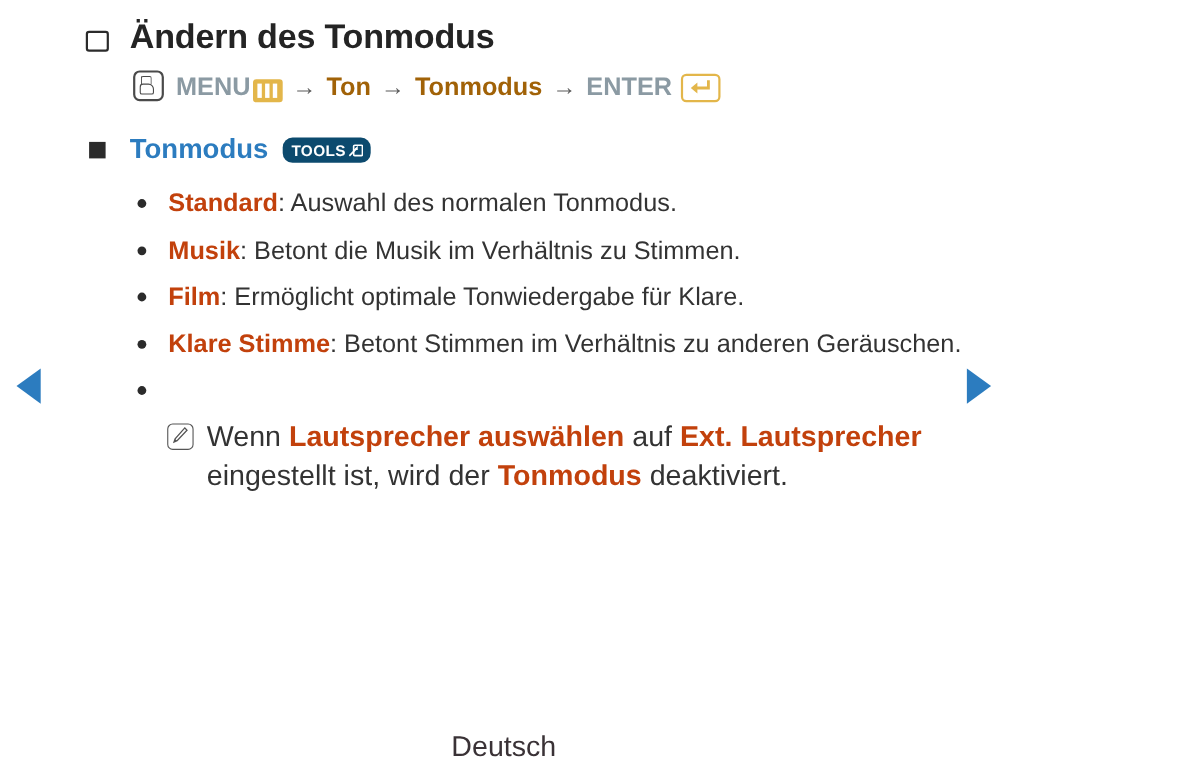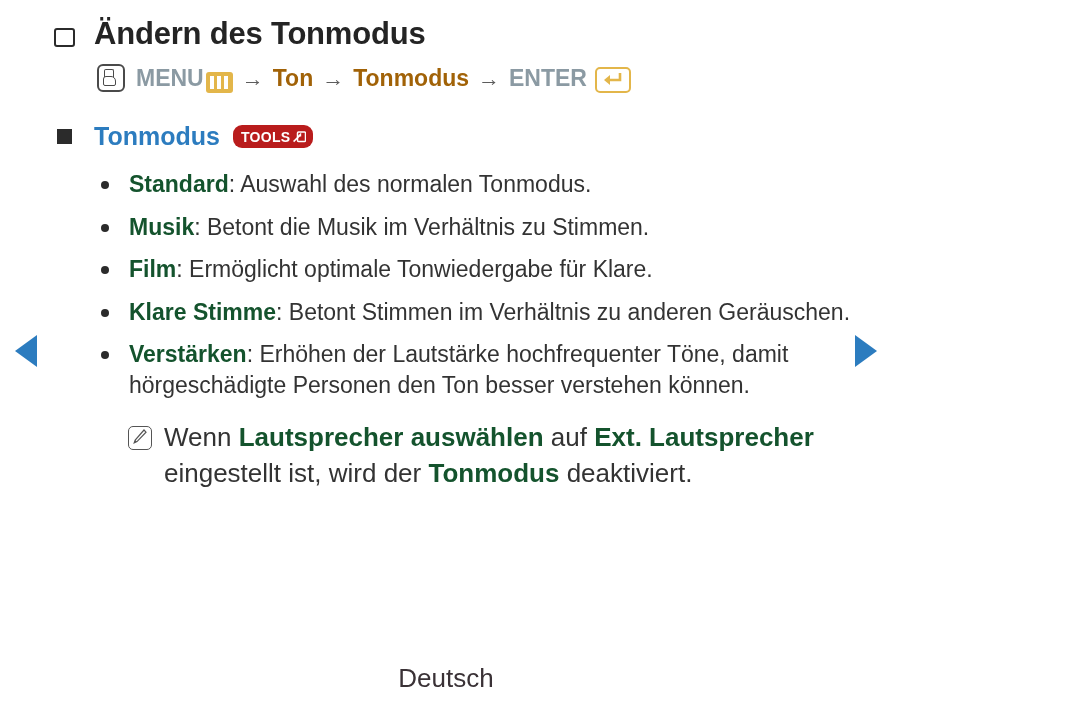--- a/index.html
+++ b/index.html
@@ -34,20 +34,21 @@
     border-left: 22px solid #2c7cbf;
   }
 
   
   .page {
     position: absolute;
     left: 0;
     top: 0;
     width: 892px;
     height: 705px;
+    padding-left: 24px;
   }
 
   
   .title-row {
     display: flex;
     align-items: center;
     margin: 16px 0 0 54px;
   }
   .title-bullet {
     width: 17px;
@@ -157,21 +158,21 @@
     flex: none;
   }
   .section-label {
     font-size: 25px;
     font-weight: bold;
     color: #2c7cbf;
   }
   .badge-tools {
     display: inline-flex;
     align-items: center;
-    background: #b91c1c;
+    background: #0c4a6e;
     border-radius: 9px;
     padding: 2px 7px 2px 8px;
     margin-left: 13px;
     height: 19px;
   }
   .badge-tools .bt-text {
     color: #ffffff;
     font-size: 14px;
     font-weight: bold;
     letter-spacing: 0.3px;
@@ -190,21 +191,21 @@
     color: #333333;
   }
   .li .dot {
     width: 8px; height: 8px;
     border-radius: 50%;
     background: #2b2b2b;
     flex: none;
     margin: 12px 20px 0 0;
   }
   .li .txt { max-width: 900px; }
-  .kw { color: #14532d; font-weight: bold; }
+  .kw { color: #c2410c; font-weight: bold; }
 
   
   .note {
     display: flex;
     align-items: flex-start;
     margin: 20px 0 12px 128px;
     font-size: 26px;
     line-height: 1.38;
     color: #333333;
   }
@@ -297,21 +298,20 @@
       <span class="txt"><span class="kw">Film</span><span>: </span><span>Ermöglicht optimale Tonwiedergabe für Klare.</span></span>
     </div>
 
     <div class="li">
       <span class="dot"></span>
       <span class="txt"><span class="kw">Klare Stimme</span><span>: </span><span>Betont Stimmen im Verhältnis zu anderen Geräuschen.</span></span>
     </div>
 
     <div class="li">
       <span class="dot"></span>
-      <span class="txt" style="max-width:740px"><span class="kw">Verstärken</span><span>: </span><span>Erhöhen der Lautstärke hochfrequenter Töne, damit hörgeschädigte Personen den Ton besser verstehen können.</span></span>
     </div>
 
   </div>
 
   <div class="note">
     <span class="icon-note">
       <svg width="16" height="16" viewBox="0 0 16 16">
         <path d="M12 1 L14 3.2 L5 12.6 L2.2 13.8 L3.2 11 Z" fill="none" stroke="#555" stroke-width="1.2"></path>
         <path d="M2.6 13.4 L5 12.6 L3.2 11 Z" fill="#555"></path>
       </svg>

